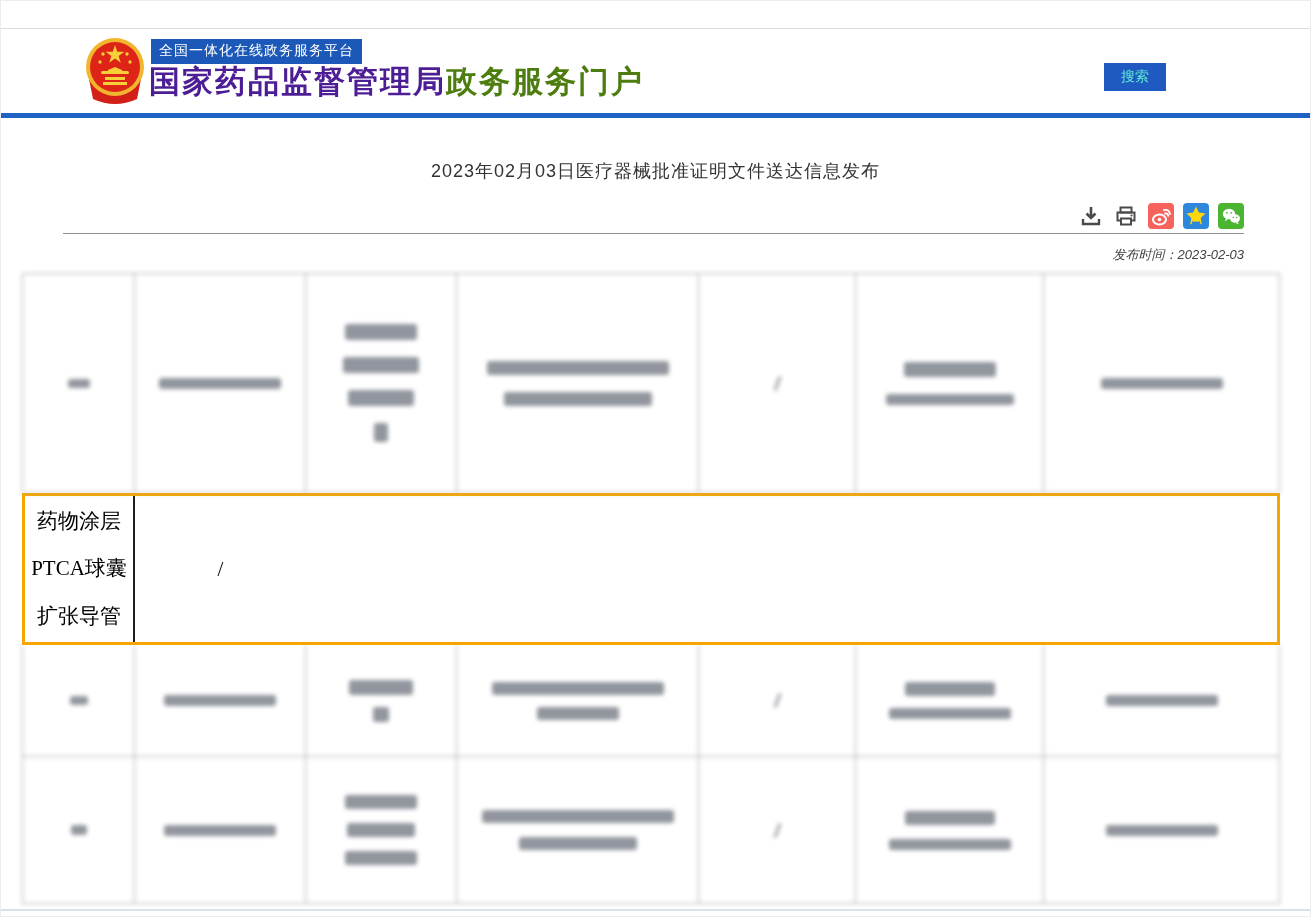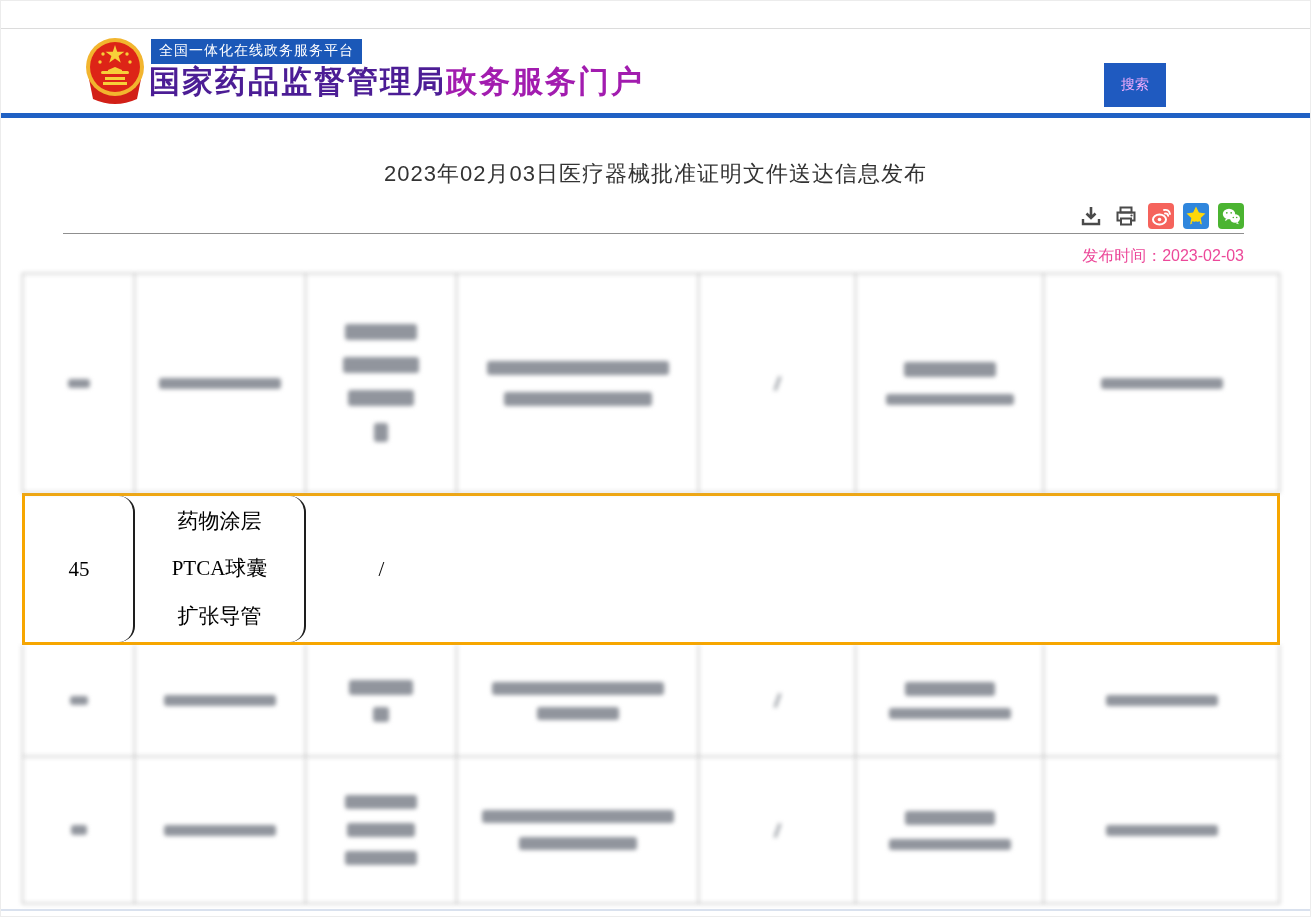--- a/index.html
+++ b/index.html
@@ -14,42 +14,42 @@
   .emblem { position:absolute; left:78px; top:36px; width:72px; height:68px; }
   .badge {
     position:absolute; left:150px; top:38px; background:#1b58b8; color:#fff;
     font-size:14px; padding:3px 8px 4px; letter-spacing:1px; white-space:nowrap;
   }
   .sitename {
     position:absolute; left:148px; top:60px; font-size:31px; font-weight:bold;
     letter-spacing:2px; white-space:nowrap;
   }
   .sitename .cn { color:#4c1d95; }
-  .sitename .portal { color:#a21caf; }
+  .sitename .portal { color:#4d7c0f; }
   .search-input {
     position:absolute; left:685px; top:62px; width:413px; height:27px;
     border:1px solid #2a5db0; padding:0 8px; font-size:13px; color:#333; outline:none;
     font-family:"Liberation Sans", sans-serif;
   }
   .search-input::placeholder { color:#9a9a9a; }
   .search-btn {
-    position:absolute; left:1103px; top:62px; width:62px; height:44px;
-    background:#1f5ac0; color:#f0abfc; border:none; font-size:14px; cursor:pointer;
+    position:absolute; left:1103px; top:62px; width:62px; height:28px;
+    background:#1f5ac0; color:#5eead4; border:none; font-size:14px; cursor:pointer;
     font-family:Liberation Serif, serif;
   }
   .bluebar { position:absolute; top:112px; left:0; right:0; height:5px; background:#2061c4; }
   
   .article-title {
     position:absolute; top:158px; left:0; right:0; text-align:center;
-    font-size:22px; color:#333; letter-spacing:1px;
+    font-size:18px; color:#333; letter-spacing:1px;
   }
   .toolbar { position:absolute; top:202px; right:66px; display:flex; gap:9px; align-items:center; }
   .tool { width:26px; height:26px; display:flex; align-items:center; justify-content:center; cursor:pointer; }
   .hr1 { position:absolute; top:232px; left:62px; right:66px; height:1px; background:#8f8f8f; }
-  .pubtime { position:absolute; top:245px; right:66px; font-size:16px; color:#ec4899; }
+  .pubtime { position:absolute; top:245px; right:66px; font-size:13px; color:#404040;font-style:italic; }
   
   .tbl { position:absolute; top:272px; left:21px; width:1258px; }
   .row { display:grid; grid-template-columns:113px 171px 151px 242px 157px 188px 236px; }
   .row .cell {
     border-right:1px solid #a9a9a9; border-bottom:1px solid #a9a9a9;
     display:flex; flex-direction:column; align-items:center; justify-content:center; gap:17px;
   }
   .row .cell:first-child { border-left:1px solid #a9a9a9; }
   .row.first .cell { border-top:1px solid #a9a9a9; }
   .blur-row { filter:blur(2.2px); }
@@ -58,21 +58,20 @@
   
   .hrow {
     border:3px solid #f7a600;
     display:grid; grid-template-columns:110px 171px 151px 242px 157px 188px auto;
     font-family:"Liberation Serif", serif; color:#000;
   }
   .hrow .cell {
     border-right:2px solid #1e1e1e;
     display:flex; align-items:center; justify-content:center; text-align:center;
     font-size:21px;
-    border-radius:16px;
   }
   .hrow .cell:last-child { border-right:none; }
   .wrap-product { width:98px; line-height:2.25; }
   .wrap-company { width:184px; line-height:2.3; }
   .wrap-regno  { width:142px; line-height:2.35; }
   .bottomline { position:absolute; top:908px; left:0; right:0; height:2px; background:#d9e1ee; }
 </style>
 </head>
 <body>
 
@@ -178,21 +177,20 @@
       <div class="cell">
         <div class="blob" style="width:92px;height:15px"></div>
         <div class="blob" style="width:128px;height:11px"></div>
       </div>
       <div class="cell">
           <div class="blob" style="width:122px;height:11px"></div>
         </div>
     </div>
 
     <div class="hrow" style="height:152px">
-      <div class="cell">45</div>
       <div class="cell">
           <span class="wrap-product">药物涂层PTCA球囊扩张导管</span>
         </div>
       <div class="cell">/</div>
     </div>
 
     <div class="row blur-row" style="height:112px">
       <div class="cell" style="gap:12px">
           <div class="blob" style="width:18px;height:9px"></div>
         </div>

